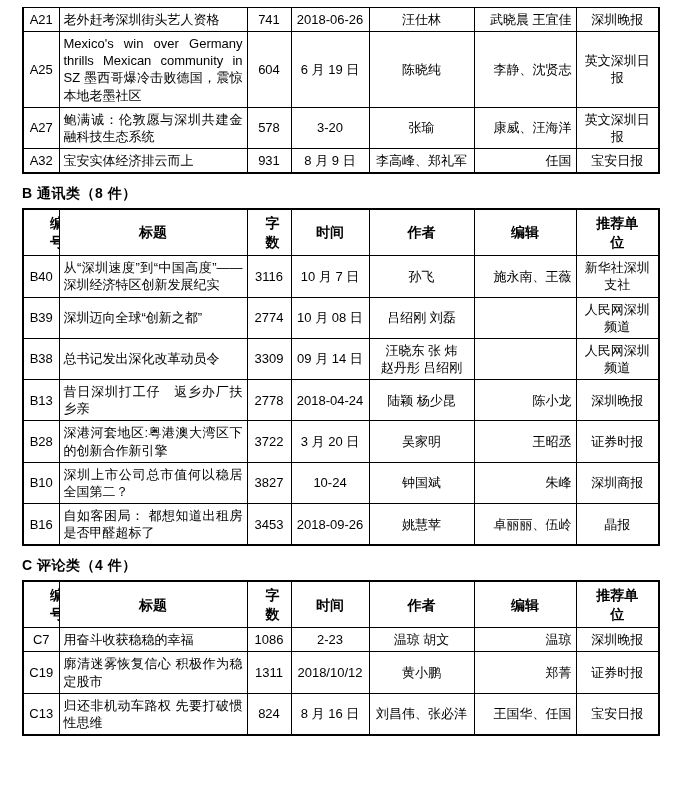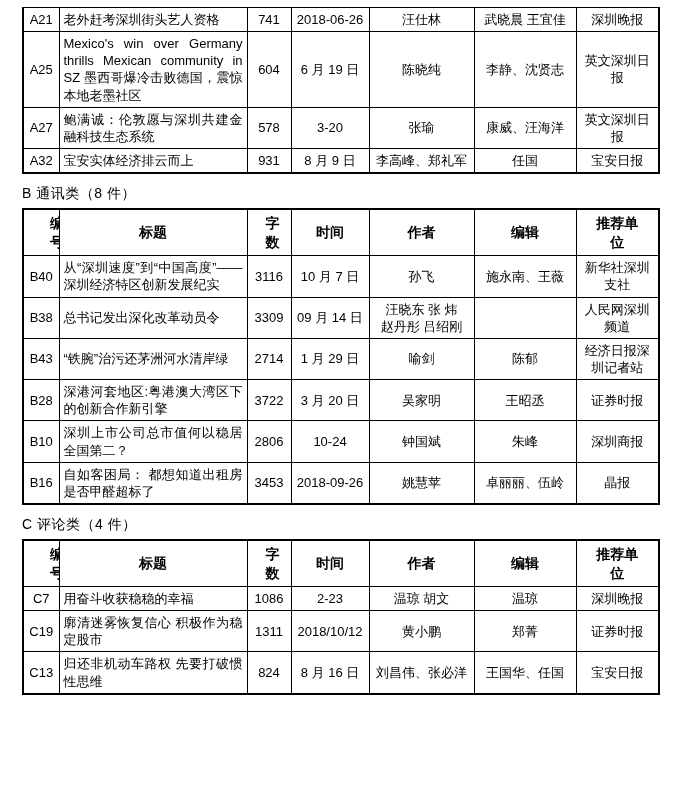--- a/index.html
+++ b/index.html
@@ -50,25 +50,25 @@
     padding-right: 2px;
   }
   td.c-title {
     text-align: justify;
   }
   td.c-author {
     white-space: pre-line;
     text-align: center;
   }
   td.c-editor {
-    text-align: center;
+    text-align: right;
   }
   .section-label {
     font-size: 14px;
-    font-weight: normal;
+    font-weight: bold;
     margin: 11px 0 5px 0;
     letter-spacing: 0.5px;
   }
 </style>
 </head>
 <body>
 
 <div class="page">
 
   <table class="grid table-a">
@@ -147,51 +147,60 @@
         <tr>
           <td class="c-id">B40</td>
           <td class="c-title">从“深圳速度”到“中国高度”——深圳经济特区创新发展纪实</td>
           <td class="c-words">3116</td>
           <td class="c-time">10 月 7 日</td>
           <td class="c-author">孙飞</td>
           <td class="c-editor">施永南、王薇</td>
           <td class="c-unit">新华社深圳支社</td>
         </tr>
         <tr>
+          <td class="c-id">B39</td>
+          <td class="c-title">深圳迈向全球“创新之都”</td>
+          <td class="c-words">2774</td>
+          <td class="c-time">10 月 08 日</td>
+          <td class="c-author">吕绍刚 刘磊</td>
+          <td class="c-editor"></td>
+          <td class="c-unit">人民网深圳频道</td>
+        </tr>
+        <tr>
           <td class="c-id">B38</td>
           <td class="c-title">总书记发出深化改革动员令</td>
           <td class="c-words">3309</td>
           <td class="c-time">09 月 14 日</td>
           <td class="c-author">汪晓东 张 炜
 赵丹彤 吕绍刚</td>
           <td class="c-editor"></td>
           <td class="c-unit">人民网深圳频道</td>
         </tr>
         <tr>
-          <td class="c-id">B43</td>
-          <td class="c-title">“铁腕”治污还茅洲河水清岸绿</td>
-          <td class="c-words">2714</td>
-          <td class="c-time">1 月 29 日</td>
-          <td class="c-author">喻剑</td>
-          <td class="c-editor">陈郁</td>
-          <td class="c-unit">经济日报深圳记者站</td>
+          <td class="c-id">B13</td>
+          <td class="c-title">昔日深圳打工仔　返乡办厂扶乡亲</td>
+          <td class="c-words">2778</td>
+          <td class="c-time">2018-04-24</td>
+          <td class="c-author">陆颖 杨少昆</td>
+          <td class="c-editor">陈小龙</td>
+          <td class="c-unit">深圳晚报</td>
         </tr>
         <tr>
           <td class="c-id">B28</td>
           <td class="c-title">深港河套地区:粤港澳大湾区下的创新合作新引擎</td>
           <td class="c-words">3722</td>
           <td class="c-time">3 月 20 日</td>
           <td class="c-author">吴家明</td>
           <td class="c-editor">王昭丞</td>
           <td class="c-unit">证券时报</td>
         </tr>
         <tr>
           <td class="c-id">B10</td>
           <td class="c-title">深圳上市公司总市值何以稳居全国第二？</td>
-          <td class="c-words">2806</td>
+          <td class="c-words">3827</td>
           <td class="c-time">10-24</td>
           <td class="c-author">钟国斌</td>
           <td class="c-editor">朱峰</td>
           <td class="c-unit">深圳商报</td>
         </tr>
         <tr>
           <td class="c-id">B16</td>
           <td class="c-title">自如客困局： 都想知道出租房是否甲醛超标了</td>
           <td class="c-words">3453</td>
           <td class="c-time">2018-09-26</td>

